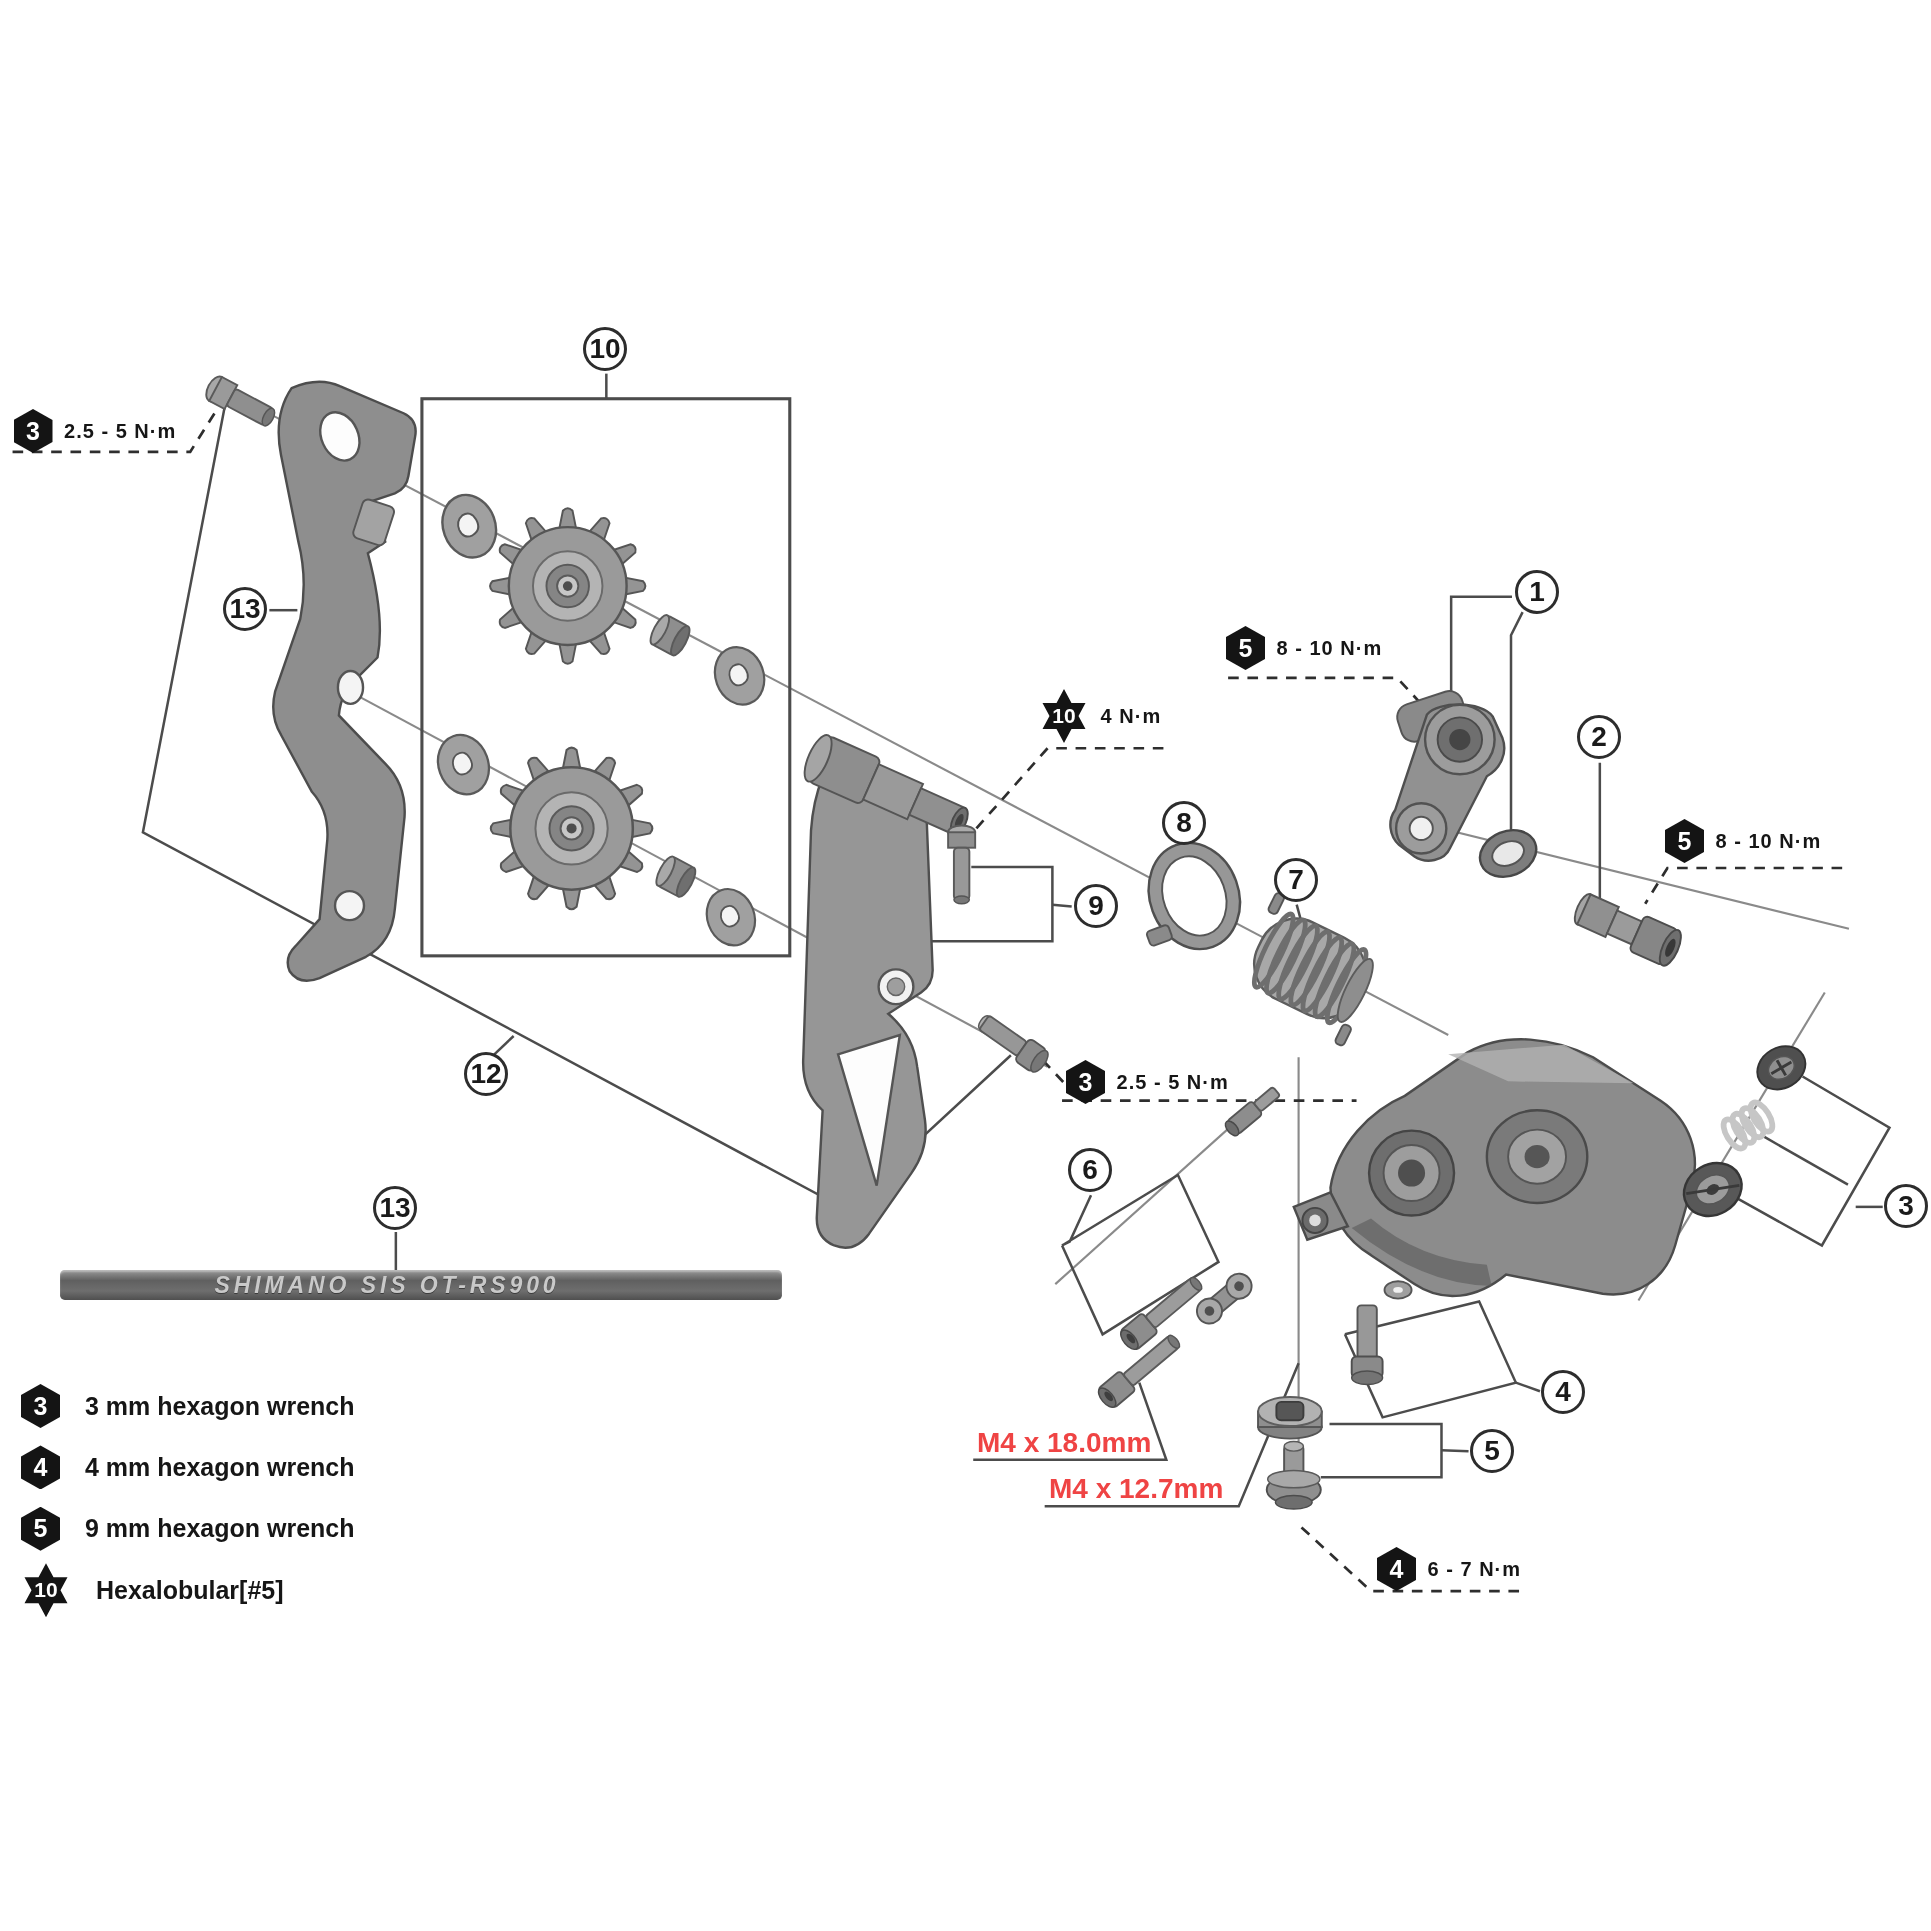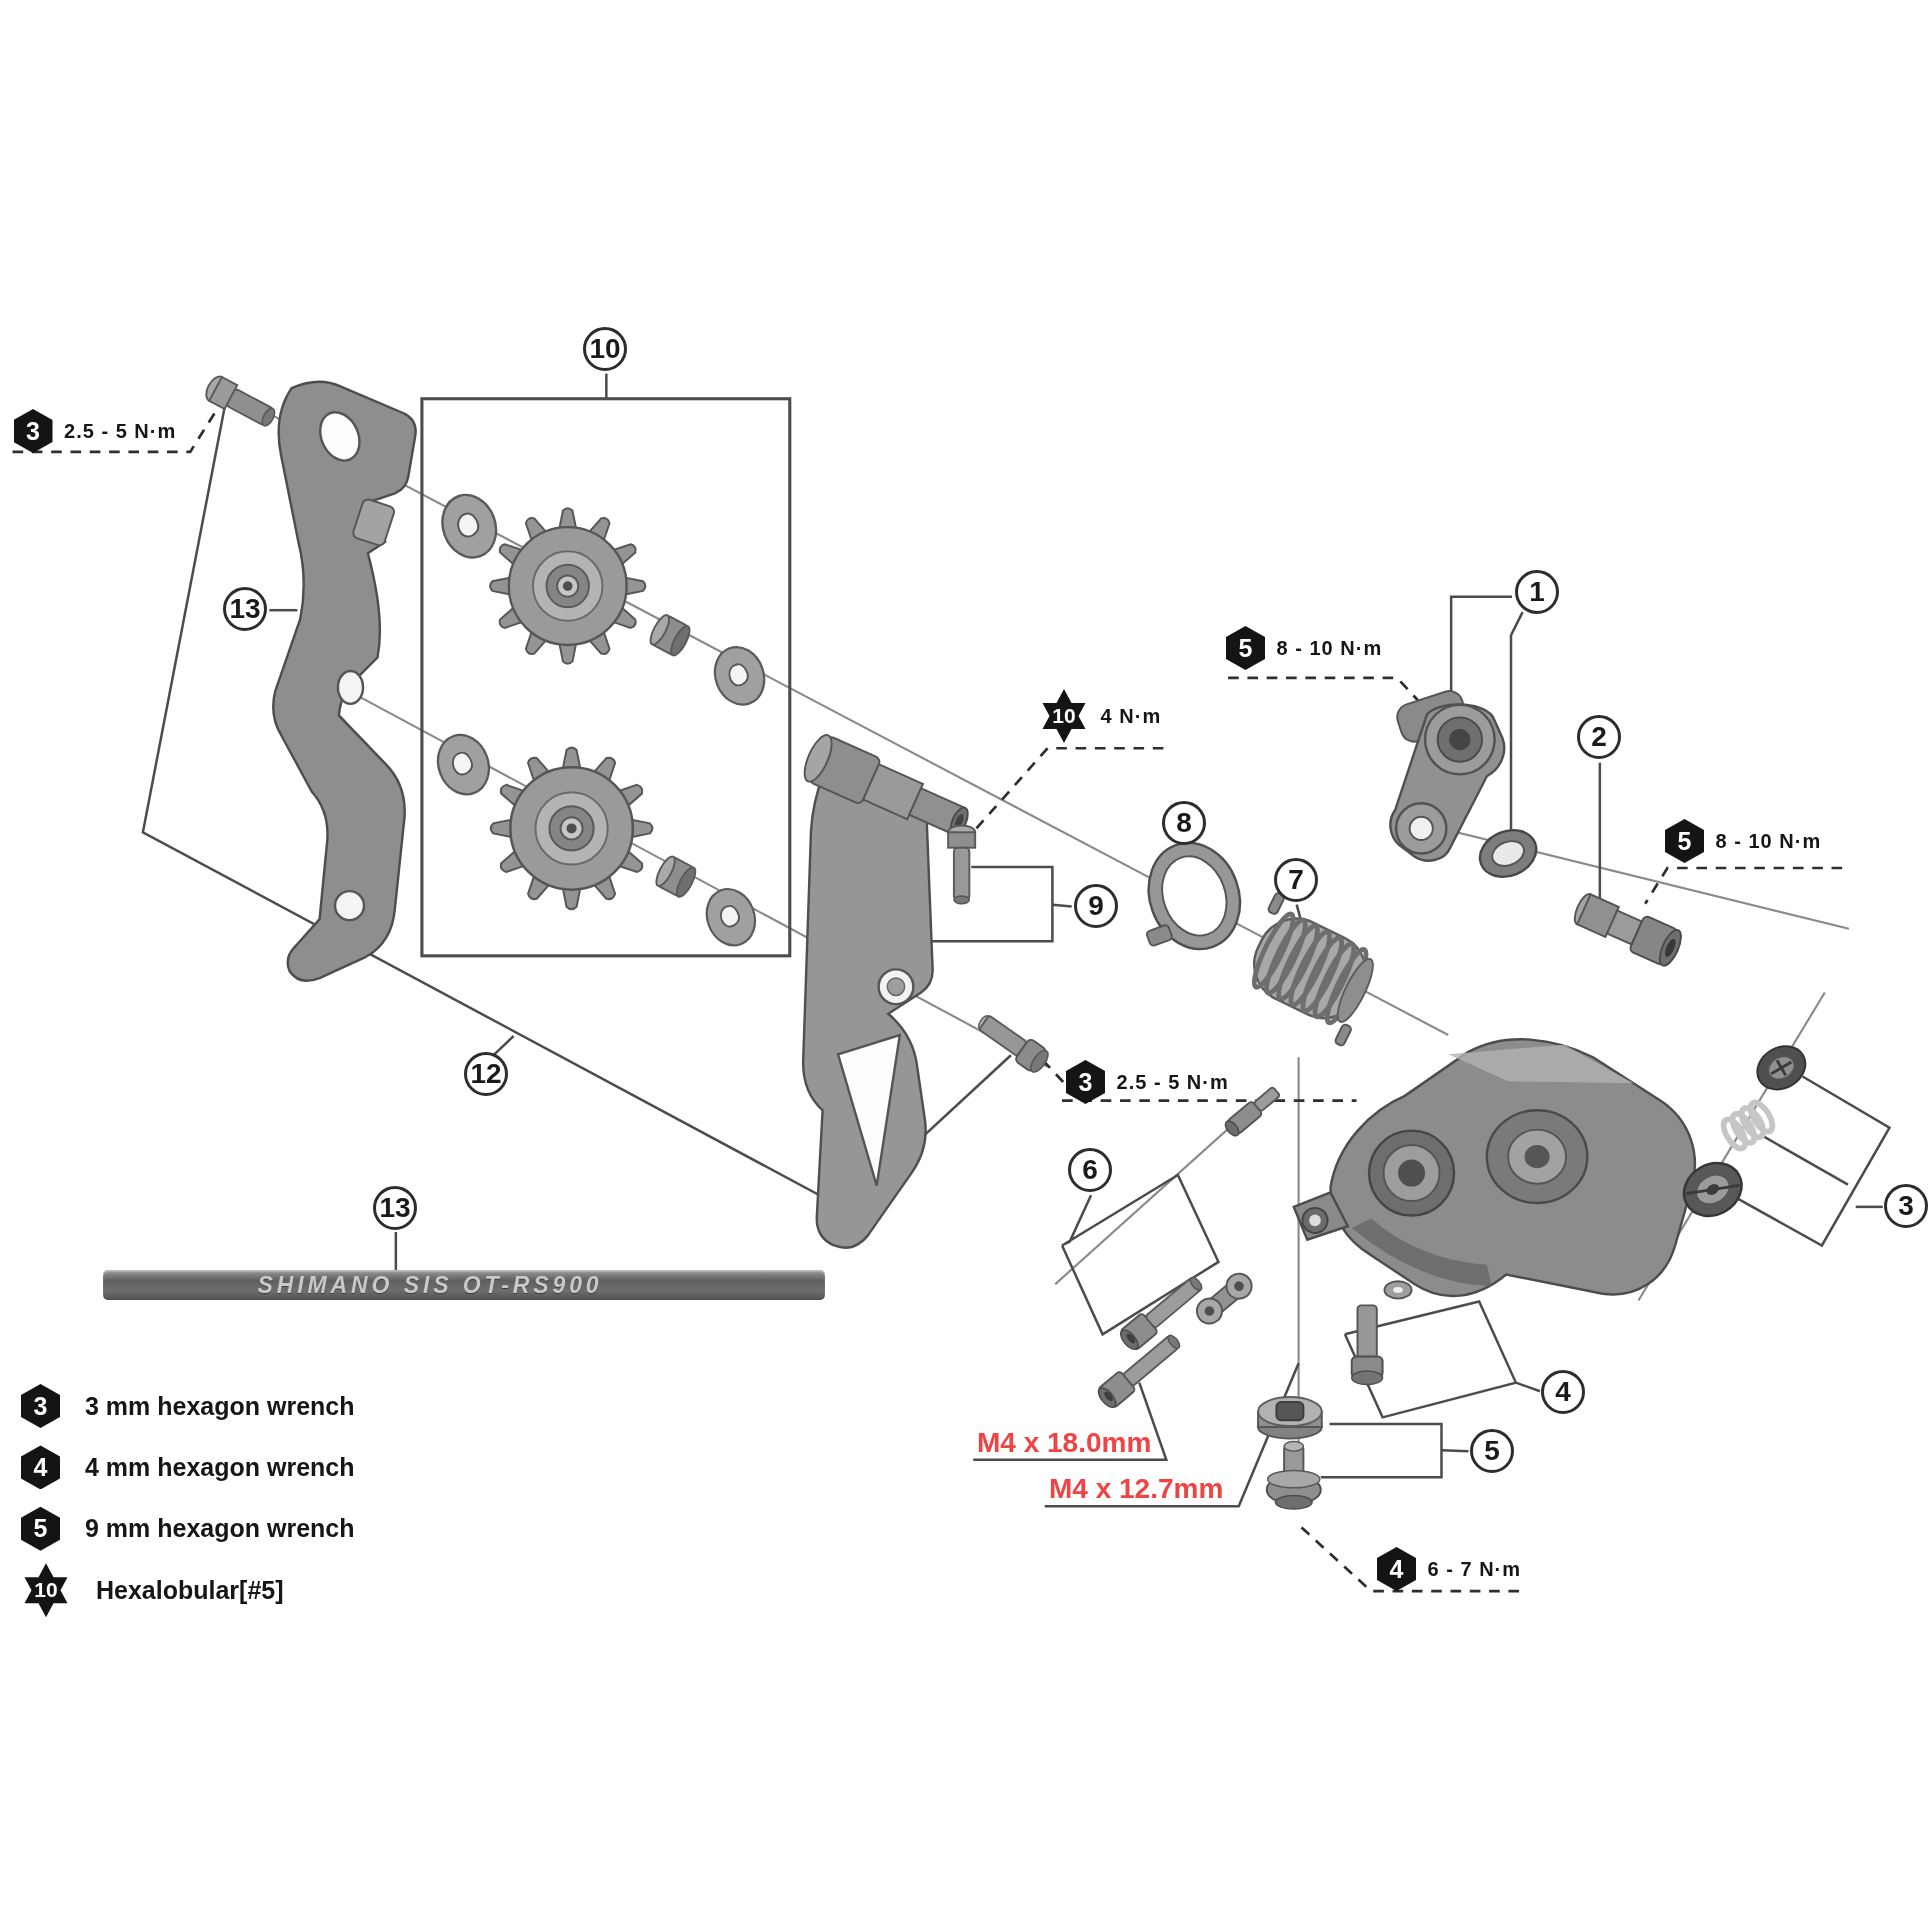--- a/index.html
+++ b/index.html
@@ -17,21 +17,21 @@
             font-size:21px;font-weight:bold;flex:0 0 auto;
             clip-path:polygon(50% 0%,65% 26%,93% 26%,79% 50%,93% 74%,65% 74%,50% 100%,35% 74%,7% 74%,21% 50%,7% 26%,35% 26%);}
   .tval{font-size:20px;font-weight:bold;color:#161616;white-space:nowrap;letter-spacing:1px;}
   .dim{position:absolute;font-size:28px;font-weight:bold;color:#ef4444;white-space:nowrap;z-index:5;}
   .legend{position:absolute;left:21px;top:1383px;display:flex;flex-direction:column;gap:15.4px;z-index:5;}
   .legend-row{display:flex;align-items:center;gap:25px;height:46px;}
   .legend-label{font-size:25px;font-weight:bold;color:#161616;white-space:nowrap;}
   .cable{position:absolute;left:60px;top:1270px;width:722px;height:30px;border-radius:4.8px;
          background:linear-gradient(#9a9a9a, #606060 35%, #6e6e6e 70%, #4f4f4f);
          display:flex;align-items:center;justify-content:center;z-index:4;
-         box-shadow:inset 0 1.9px 1.9px rgba(255,255,255,.35);margin-left:43px;}
+         box-shadow:inset 0 1.9px 1.9px rgba(255,255,255,.35);}
   .cable span{font-size:23px;font-weight:bold;font-style:italic;letter-spacing:3.9px;color:#c9c9c9;
               text-shadow:0 1px 0 #3c3c3c;transform:translateX(-34px);}
 </style>
 </head>
 <body>
 
 <div id="stage">
 
 <svg class="draw" width="1931" height="1931" viewBox="0 0 2000 2000">
   <defs>

